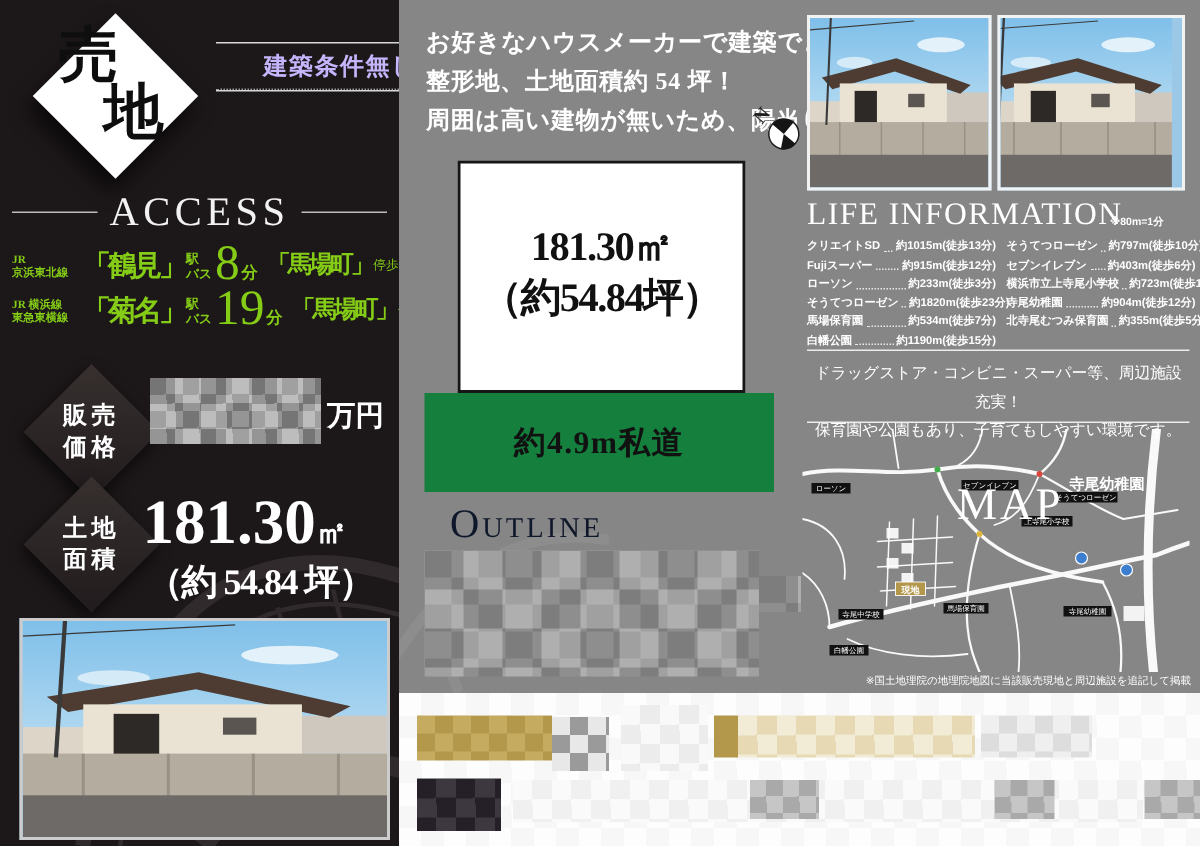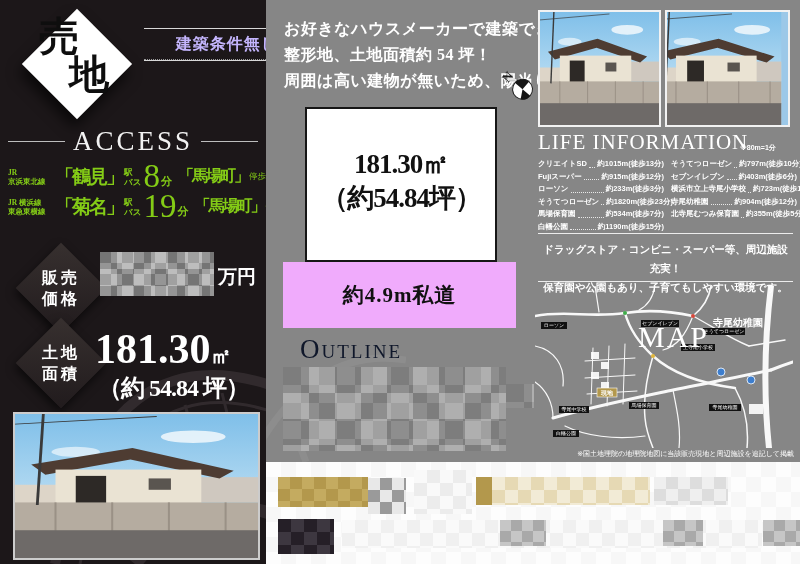--- a/index.html
+++ b/index.html
@@ -63,21 +63,21 @@
   .gray-area{position:absolute;left:266px;top:0;width:534px;height:462px;background:#868686;}
 
   .intro{position:absolute;left:284px;top:16px;color:#fff;font-size:16px;font-weight:bold;line-height:26px;letter-spacing:0.5px;}
 
   .compass{position:absolute;left:497px;top:64px;width:42px;height:42px;}
 
   .plot-box{position:absolute;left:305px;top:107px;width:188px;height:151px;background:#fff;border:2px solid #161616;}
   .plot-area{position:absolute;left:0;top:38px;width:100%;text-align:center;color:#111;
         font-size:27px;font-weight:bold;line-height:34px;letter-spacing:-1px;}
   .plot-frontage{position:absolute;left:0;bottom:3px;width:100%;text-align:center;color:#111;font-size:13px;font-weight:bold;}
-  .road-strip{position:absolute;left:283px;top:262px;width:233px;height:66px;background:#f0abfc;
+  .road-strip{position:absolute;left:283px;top:262px;width:233px;height:66px;background:#15803d;
         display:flex;align-items:center;justify-content:center;color:#111;font-size:21px;font-weight:bold;letter-spacing:1px;}
 
   .outline-title{position:absolute;left:300px;top:334px;color:#0f172a;font-size:19px;letter-spacing:2px;}
   .outline-title .big{font-size:27px;}
   .mosaic{background-image:
           repeating-conic-gradient(rgba(255,255,255,.18) 0% 25%, rgba(0,0,0,.10) 0% 50%),
           repeating-conic-gradient(#9e9e9e 0% 25%, #8b8b8b 0% 50%);
         background-size:52px 52px,36px 36px;}
   .outline-mosaic{left:283px;top:367px;width:223px;height:84px;}
   .outline-mosaic2{left:506px;top:384px;width:28px;height:24px;}
@@ -90,21 +90,21 @@
   .life-note{position:absolute;left:740px;top:143px;color:#fff;font-size:7px;font-weight:bold;
         font-family:"Liberation Sans","DejaVu Sans",sans-serif;}
   .life-list{position:absolute;left:538px;top:158px;width:256px;display:flex;gap:7px;
         font-family:"Liberation Sans","DejaVu Sans",sans-serif;}
   .life-col{width:126px;}
   .li-row{display:flex;align-items:flex-end;color:#fff;font-size:7.5px;font-weight:bold;line-height:12.5px;white-space:nowrap;}
   .li-leader{flex:1;border-bottom:1px dotted #e9e9e9;margin:0 2px 3px;min-width:3px;}
 
   .sep{position:absolute;left:538px;width:255px;height:0;border-top:1px solid #ececec;}
   .promo{position:absolute;left:538px;top:240px;width:255px;text-align:center;color:#fff;
-        font-size:10.5px;font-weight:bold;line-height:19px;letter-spacing:0;}
+        font-size:10.5px;font-weight:normal;line-height:19px;letter-spacing:0;}
 
   .map-svg{position:absolute;left:535px;top:286px;width:258px;height:162px;}
   .map-title{position:absolute;left:638px;top:284px;color:#fff;display:flex;align-items:center;}
   .map-title .mt{font-size:30px;letter-spacing:2px;margin-top:36px;}
   .map-title .ms{font-size:10px;font-weight:bold;margin-left:4px;margin-top:8px;}
   .map-disclaimer{position:absolute;left:538px;top:449px;width:256px;text-align:right;color:#fff;
         font-size:7px;font-family:"Liberation Sans","DejaVu Sans",sans-serif;}
 
   
   .footer{position:absolute;left:266px;top:462px;width:534px;height:102px;background:#fdfdfd;

